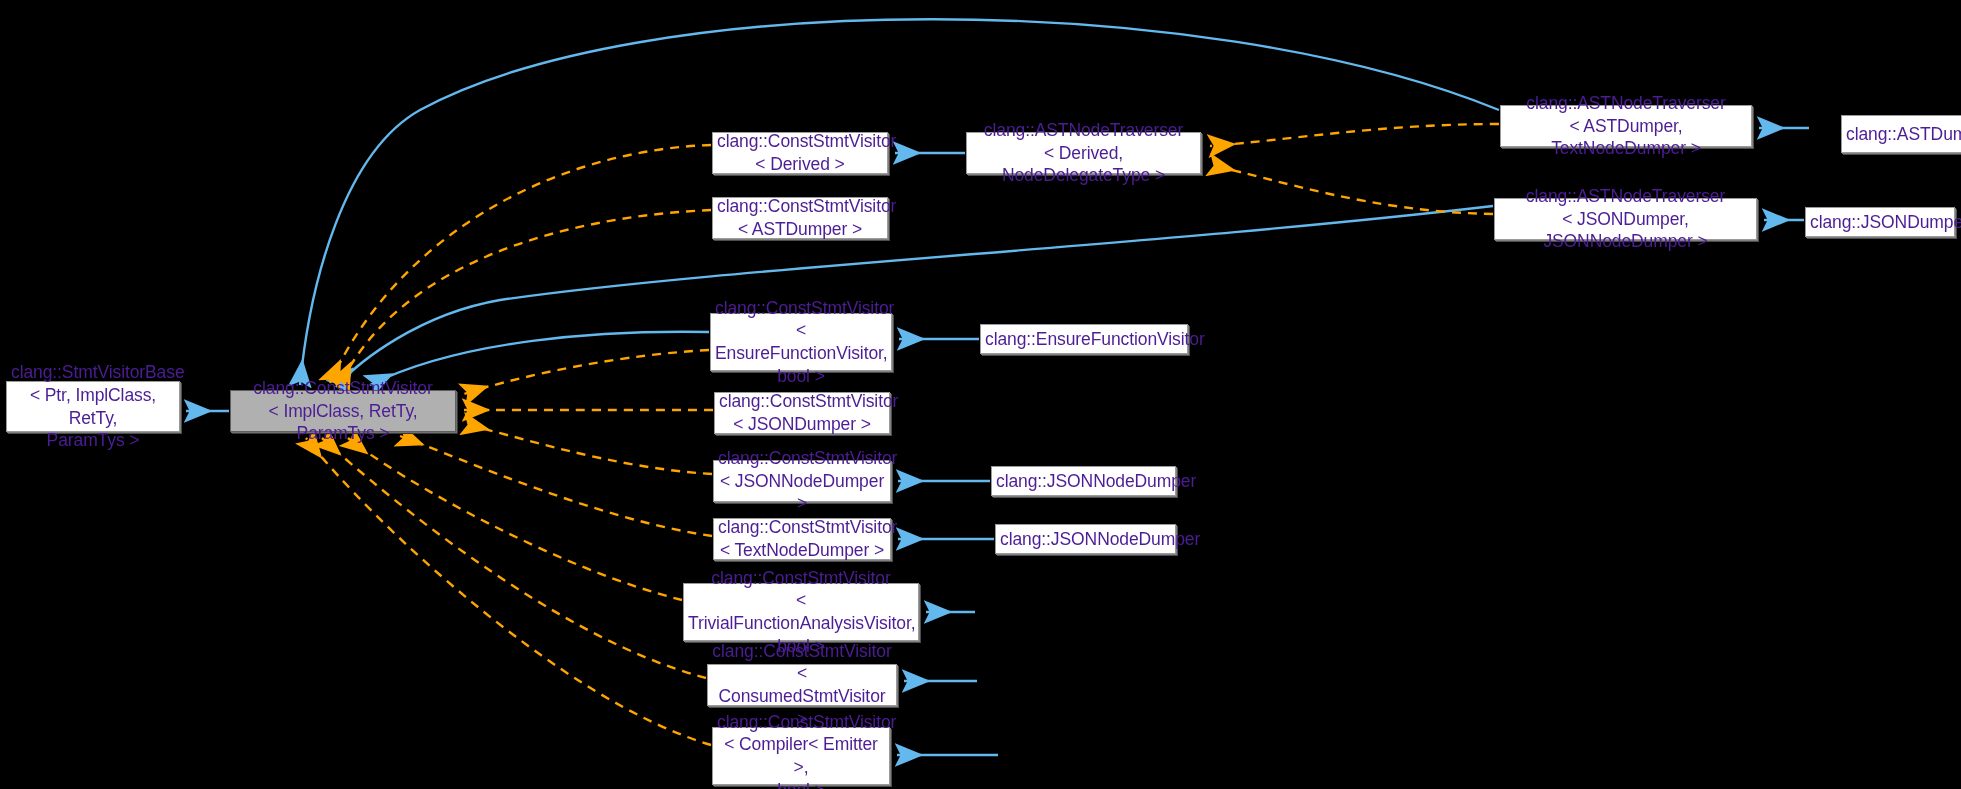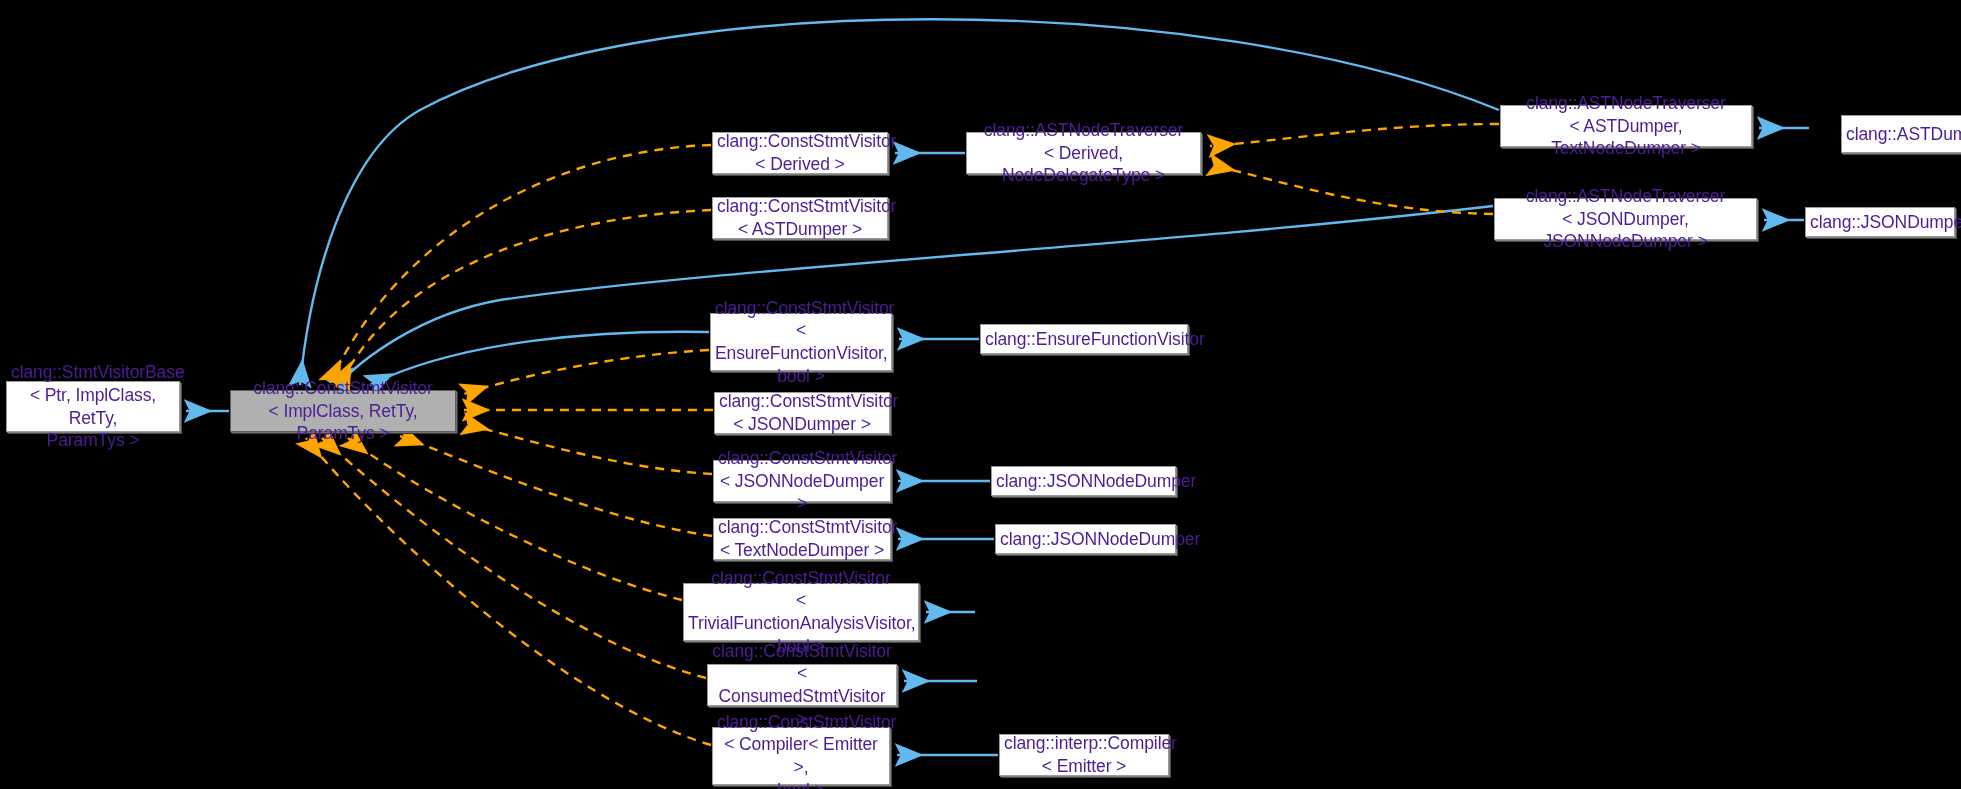--- a/index.html
+++ b/index.html
@@ -192,24 +192,20 @@
   <div class="node" style="left:991px; top:466px; width:185px; height:30px;">
     <span class="label">clang::JSONNodeDumper</span>
   </div>
 
   <div class="node" style="left:995px; top:524px; width:181px; height:30px;">
     <span class="label">clang::JSONNodeDumper</span>
   </div>
 
 
 
-  <div class="node" style="left:999px; top:734px; width:170px; height:42px;">
-    <span class="label">clang::interp::Compiler
-&lt; Emitter &gt;</span>
-  </div>
 
   <div class="node" style="left:1500px; top:105px; width:252px; height:42px;">
     <span class="label">clang::ASTNodeTraverser
 &lt; ASTDumper, TextNodeDumper &gt;</span>
   </div>
 
   <div class="node" style="left:1494px; top:198px; width:263px; height:42px;">
     <span class="label">clang::ASTNodeTraverser
 &lt; JSONDumper, JSONNodeDumper &gt;</span>
   </div>

